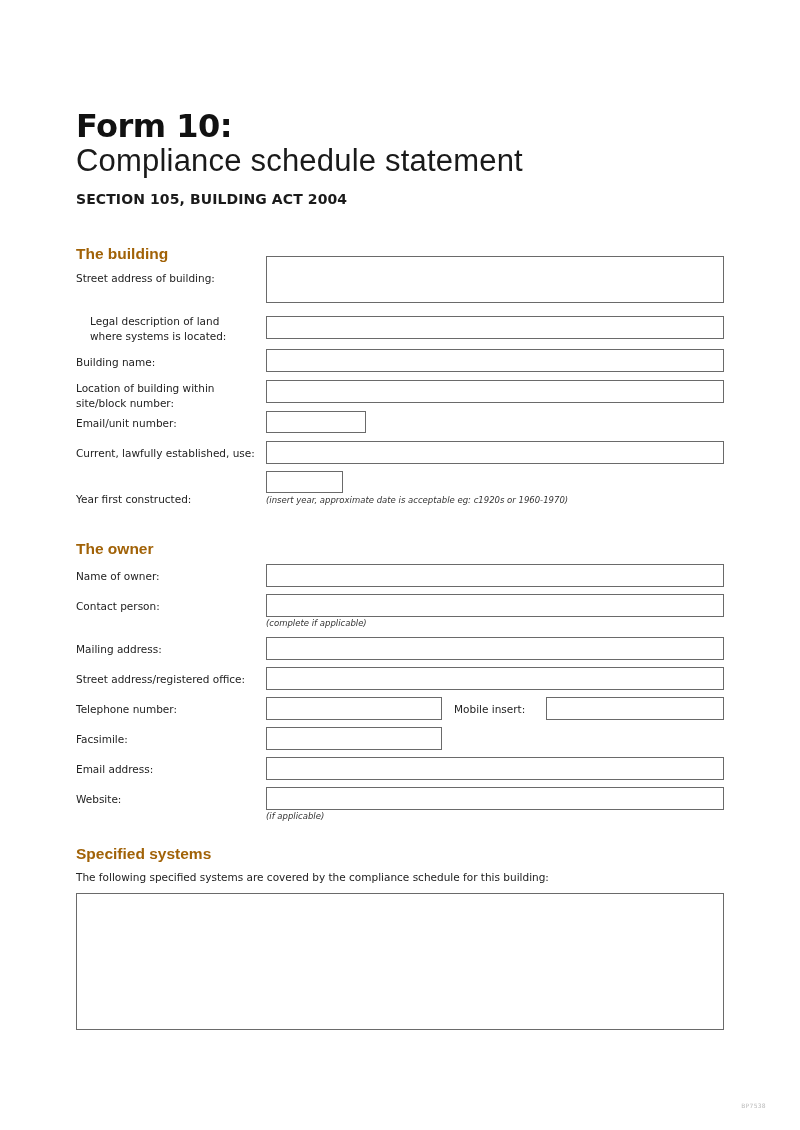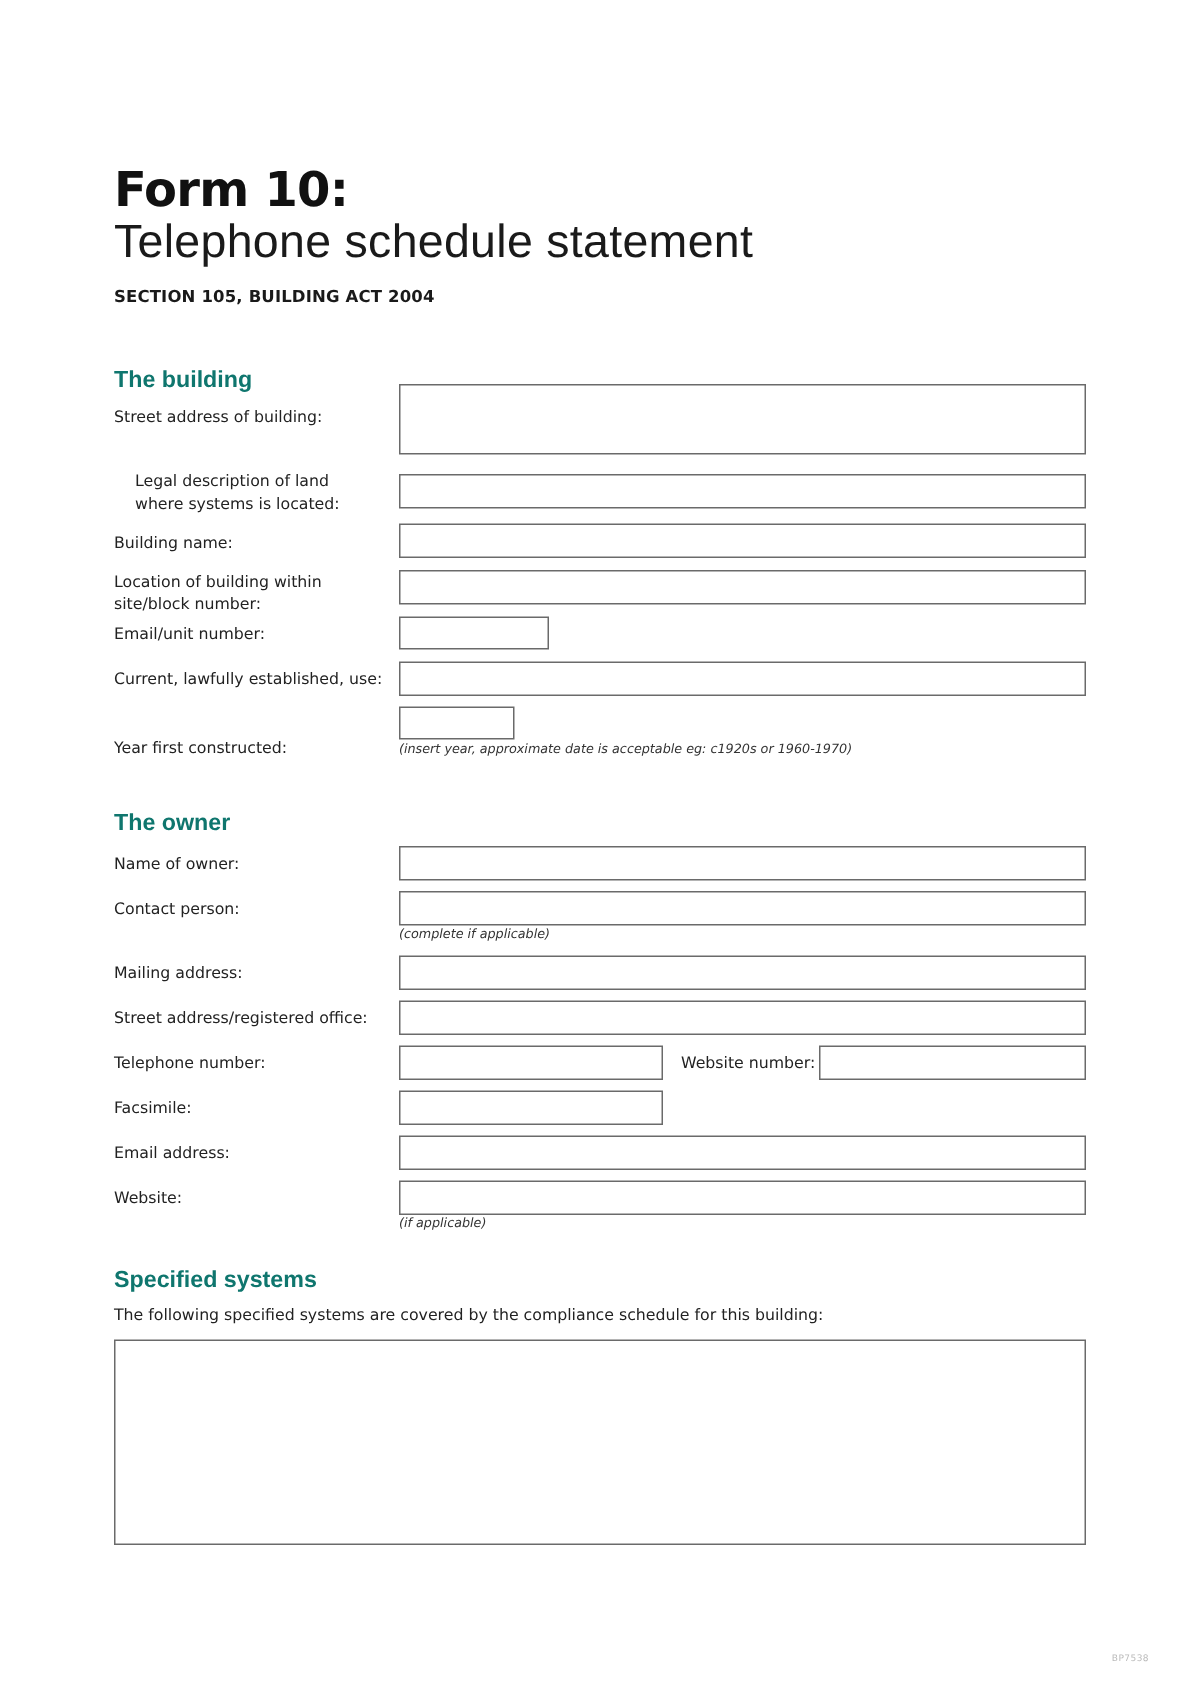--- a/index.html
+++ b/index.html
@@ -1,33 +1,33 @@
 <!DOCTYPE html>
 <html><head>
 <meta charset="utf-8">
 <style>
   html, body { margin:0; padding:0; background:#ffffff; }
   body { width:800px; height:1130px; position:relative; overflow:hidden;
          font-family:"DejaVu Sans", "Liberation Sans", sans-serif; color:#1a1a1a; }
   .abs { position:absolute; }
   .form-no { left:76px; top:106px; font-size:32px; font-weight:bold; letter-spacing:-0.5px; color:#111; line-height:40px; }
   .form-title { left:76px; top:141px; font-size:31px; font-weight:300; color:#1a1a1a; line-height:40px; letter-spacing:0.2px; font-family:"Liberation Sans", sans-serif; }
-  .section-ref { left:76px; top:191px; font-size:11px; font-weight:bold; color:#1a1a1a; letter-spacing:0.1px; }
-  .h2 { font-size:15.5px; font-weight:bold; color:#0f766e; left:76px; font-family:"Liberation Sans", sans-serif; }
+  .section-ref { left:76px; top:191px; font-size:14px; font-weight:bold; color:#1a1a1a; letter-spacing:0.1px; }
+  .h2 { font-size:15.5px; font-weight:bold; color:#a16207; left:76px; font-family:"Liberation Sans", sans-serif; }
   .lbl { font-size:10.5px; color:#222; left:76px; line-height:15px; }
   .hint { font-size:8.5px; font-style:italic; color:#333; left:266px; }
   .box { border:1.3px solid #6a6a6a; box-sizing:border-box; background:#fff; }
   .intro { left:76px; top:871px; font-size:10.5px; color:#222; }
   .footer-code { right:34px; top:1102px; font-size:6px; color:#bbbbbb; letter-spacing:0.3px; }
 </style>
 </head>
 <body>
 
 <div class="abs form-no">Form 10:</div>
-<div class="abs form-title">Telephone schedule statement</div>
+<div class="abs form-title">Compliance schedule statement</div>
 <div class="abs section-ref">SECTION 105, BUILDING ACT 2004</div>
 
 <div class="abs h2" style="top:245px;">The building</div>
 
 <div class="abs lbl" style="top:271px;">Street address of building:</div>
 <div class="abs box" style="left:266px; top:256px; width:458px; height:47px;"></div>
 
 <div class="abs lbl" style="top:314px;margin-left:14px;">
   <div>Legal description of land</div>
   <div>where systems is located:</div>
@@ -63,21 +63,21 @@
 <div class="abs hint" style="top:618px;">(complete if applicable)</div>
 
 <div class="abs lbl" style="top:642px;">Mailing address:</div>
 <div class="abs box" style="left:266px; top:637px; width:458px; height:23px;"></div>
 
 <div class="abs lbl" style="top:672px;">Street address/registered office:</div>
 <div class="abs box" style="left:266px; top:667px; width:458px; height:23px;"></div>
 
 <div class="abs lbl" style="top:702px;">Telephone number:</div>
 <div class="abs box" style="left:266px; top:697px; width:176px; height:23px;"></div>
-<div class="abs lbl" style="left:454px; top:702px;">Website number:</div>
+<div class="abs lbl" style="left:454px; top:702px;">Mobile insert:</div>
 <div class="abs box" style="left:546px; top:697px; width:178px; height:23px;"></div>
 
 <div class="abs lbl" style="top:732px;">Facsimile:</div>
 <div class="abs box" style="left:266px; top:727px; width:176px; height:23px;"></div>
 
 <div class="abs lbl" style="top:762px;">Email address:</div>
 <div class="abs box" style="left:266px; top:757px; width:458px; height:23px;"></div>
 
 <div class="abs lbl" style="top:792px;">Website:</div>
 <div class="abs box" style="left:266px; top:787px; width:458px; height:23px;"></div>

